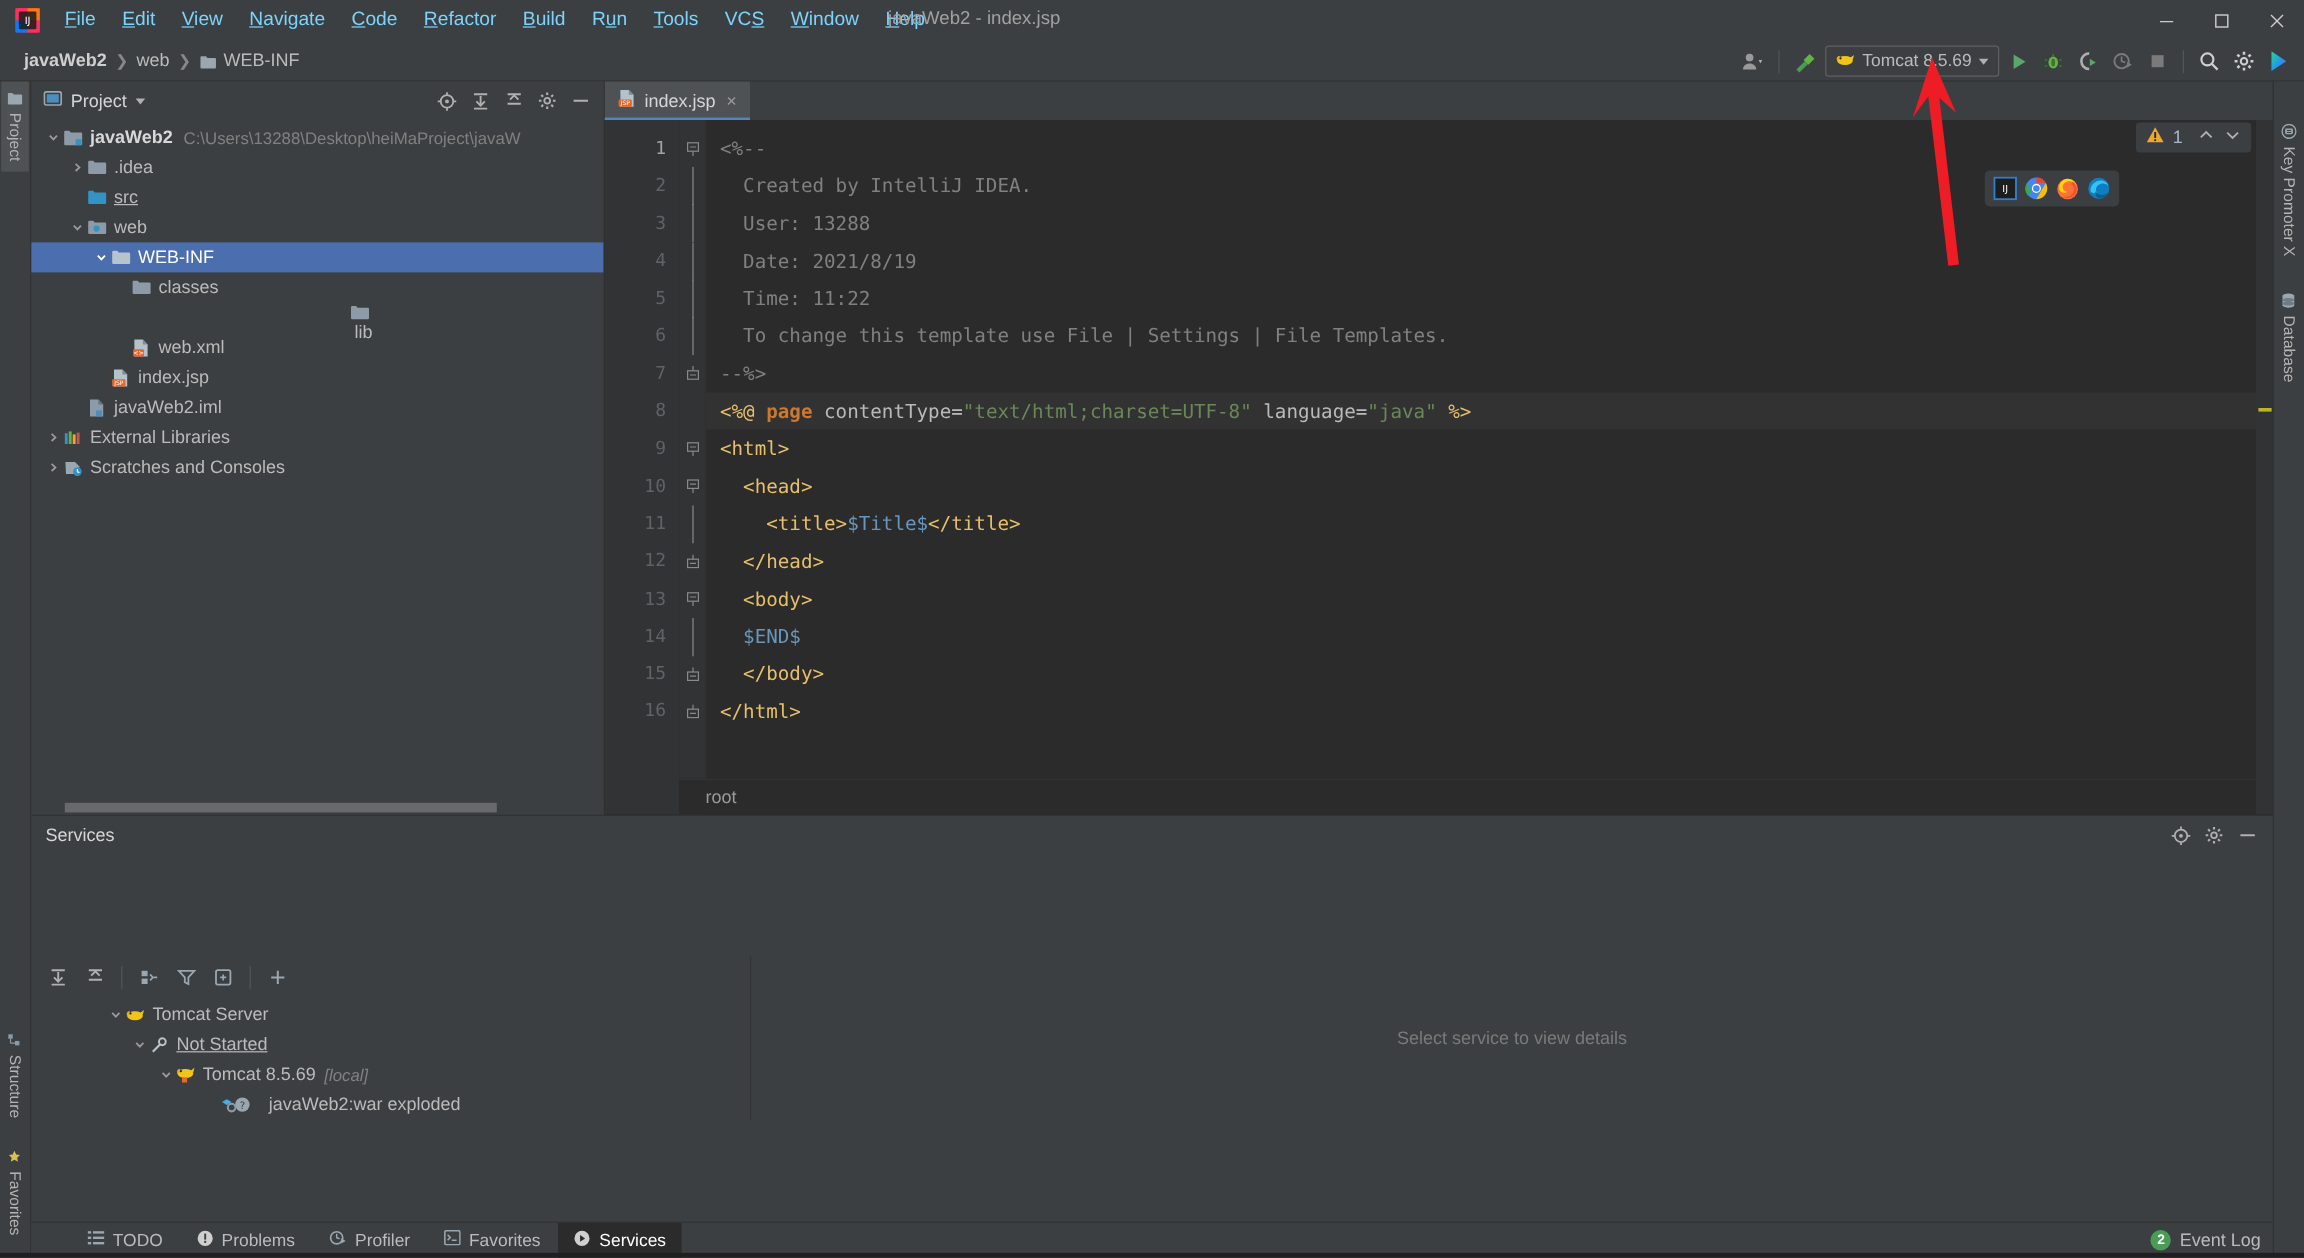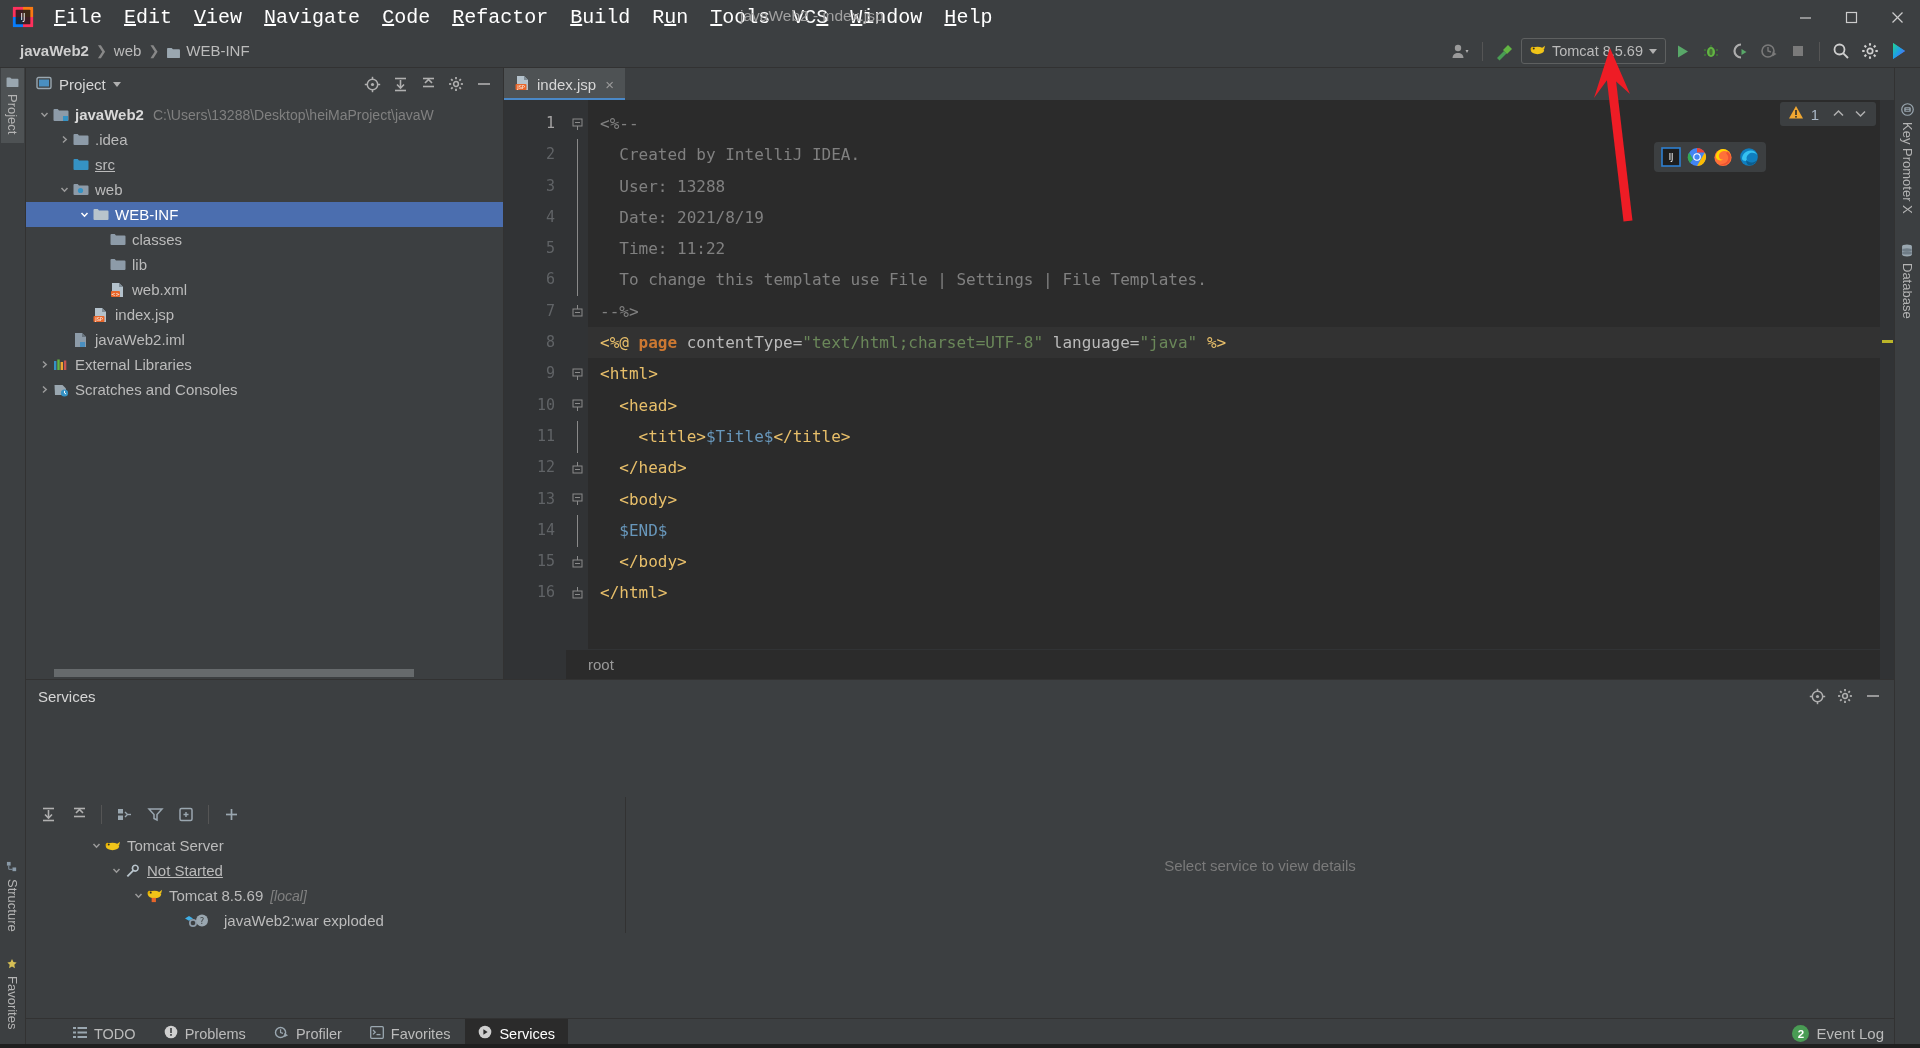--- a/index.html
+++ b/index.html
@@ -12,22 +12,22 @@
   .app{ position:relative; width:1920px; height:1048px; display:flex; flex-direction:column; }
 
   
   .titlebar{
     height:34px; background:#3c3f41; display:flex; align-items:center;
     flex:0 0 34px; position:relative;
   }
   .ij-logo{ width:22px;height:22px;margin:0 10px 0 12px; flex:0 0 22px; }
   .menu{ display:flex; align-items:center; gap:2px; }
   .menu-item{
-    padding:3px 10px; color:#ffffff; font-size:20px; cursor:default;
-    border-radius:2px; white-space:nowrap;font-family:Liberation Mono, monospace;
+    padding:3px 10px; color:#7dd3fc; font-size:16px; cursor:default;
+    border-radius:2px; white-space:nowrap;
   }
   .menu-item u{ text-decoration:underline; }
   .win-title{
     position:absolute; left:740px; top:7px; color:#a1a1a1; font-size:15.5px;
   }
   .win-ctrls{ position:absolute; right:0; top:0; height:34px; display:flex; }
   .win-btn{ width:46px;height:34px; display:flex;align-items:center;justify-content:center; }
   .win-btn svg{ stroke:#cccccc; }
 
   
@@ -543,21 +543,21 @@
 
             <div class="node" style="padding-left:83px;">
               <span class="nic">
                   <svg viewBox="0 0 16 13" width="16" height="13">
                     <path d="M0.5 2a1 1 0 011-1h3.2L6 2.4h8.5a1 1 0 011 1V11a1 1 0 01-1 1H1.5a1 1 0 01-1-1z" fill="#8d9ba8"></path>
                   </svg>
                 </span>
               <span class="nlabel">classes</span>
             </div>
 
-            <div class="node" style="padding-left:83px;">
+            <div class="node" style="padding-left:83px;flex-direction:column;">
               <span class="nic">
                   <svg viewBox="0 0 16 13" width="16" height="13">
                     <path d="M0.5 2a1 1 0 011-1h3.2L6 2.4h8.5a1 1 0 011 1V11a1 1 0 01-1 1H1.5a1 1 0 01-1-1z" fill="#8d9ba8"></path>
                   </svg>
                 </span>
               <span class="nlabel">lib</span>
             </div>
 
             <div class="node" style="padding-left:83px;">
               <span class="nic">

